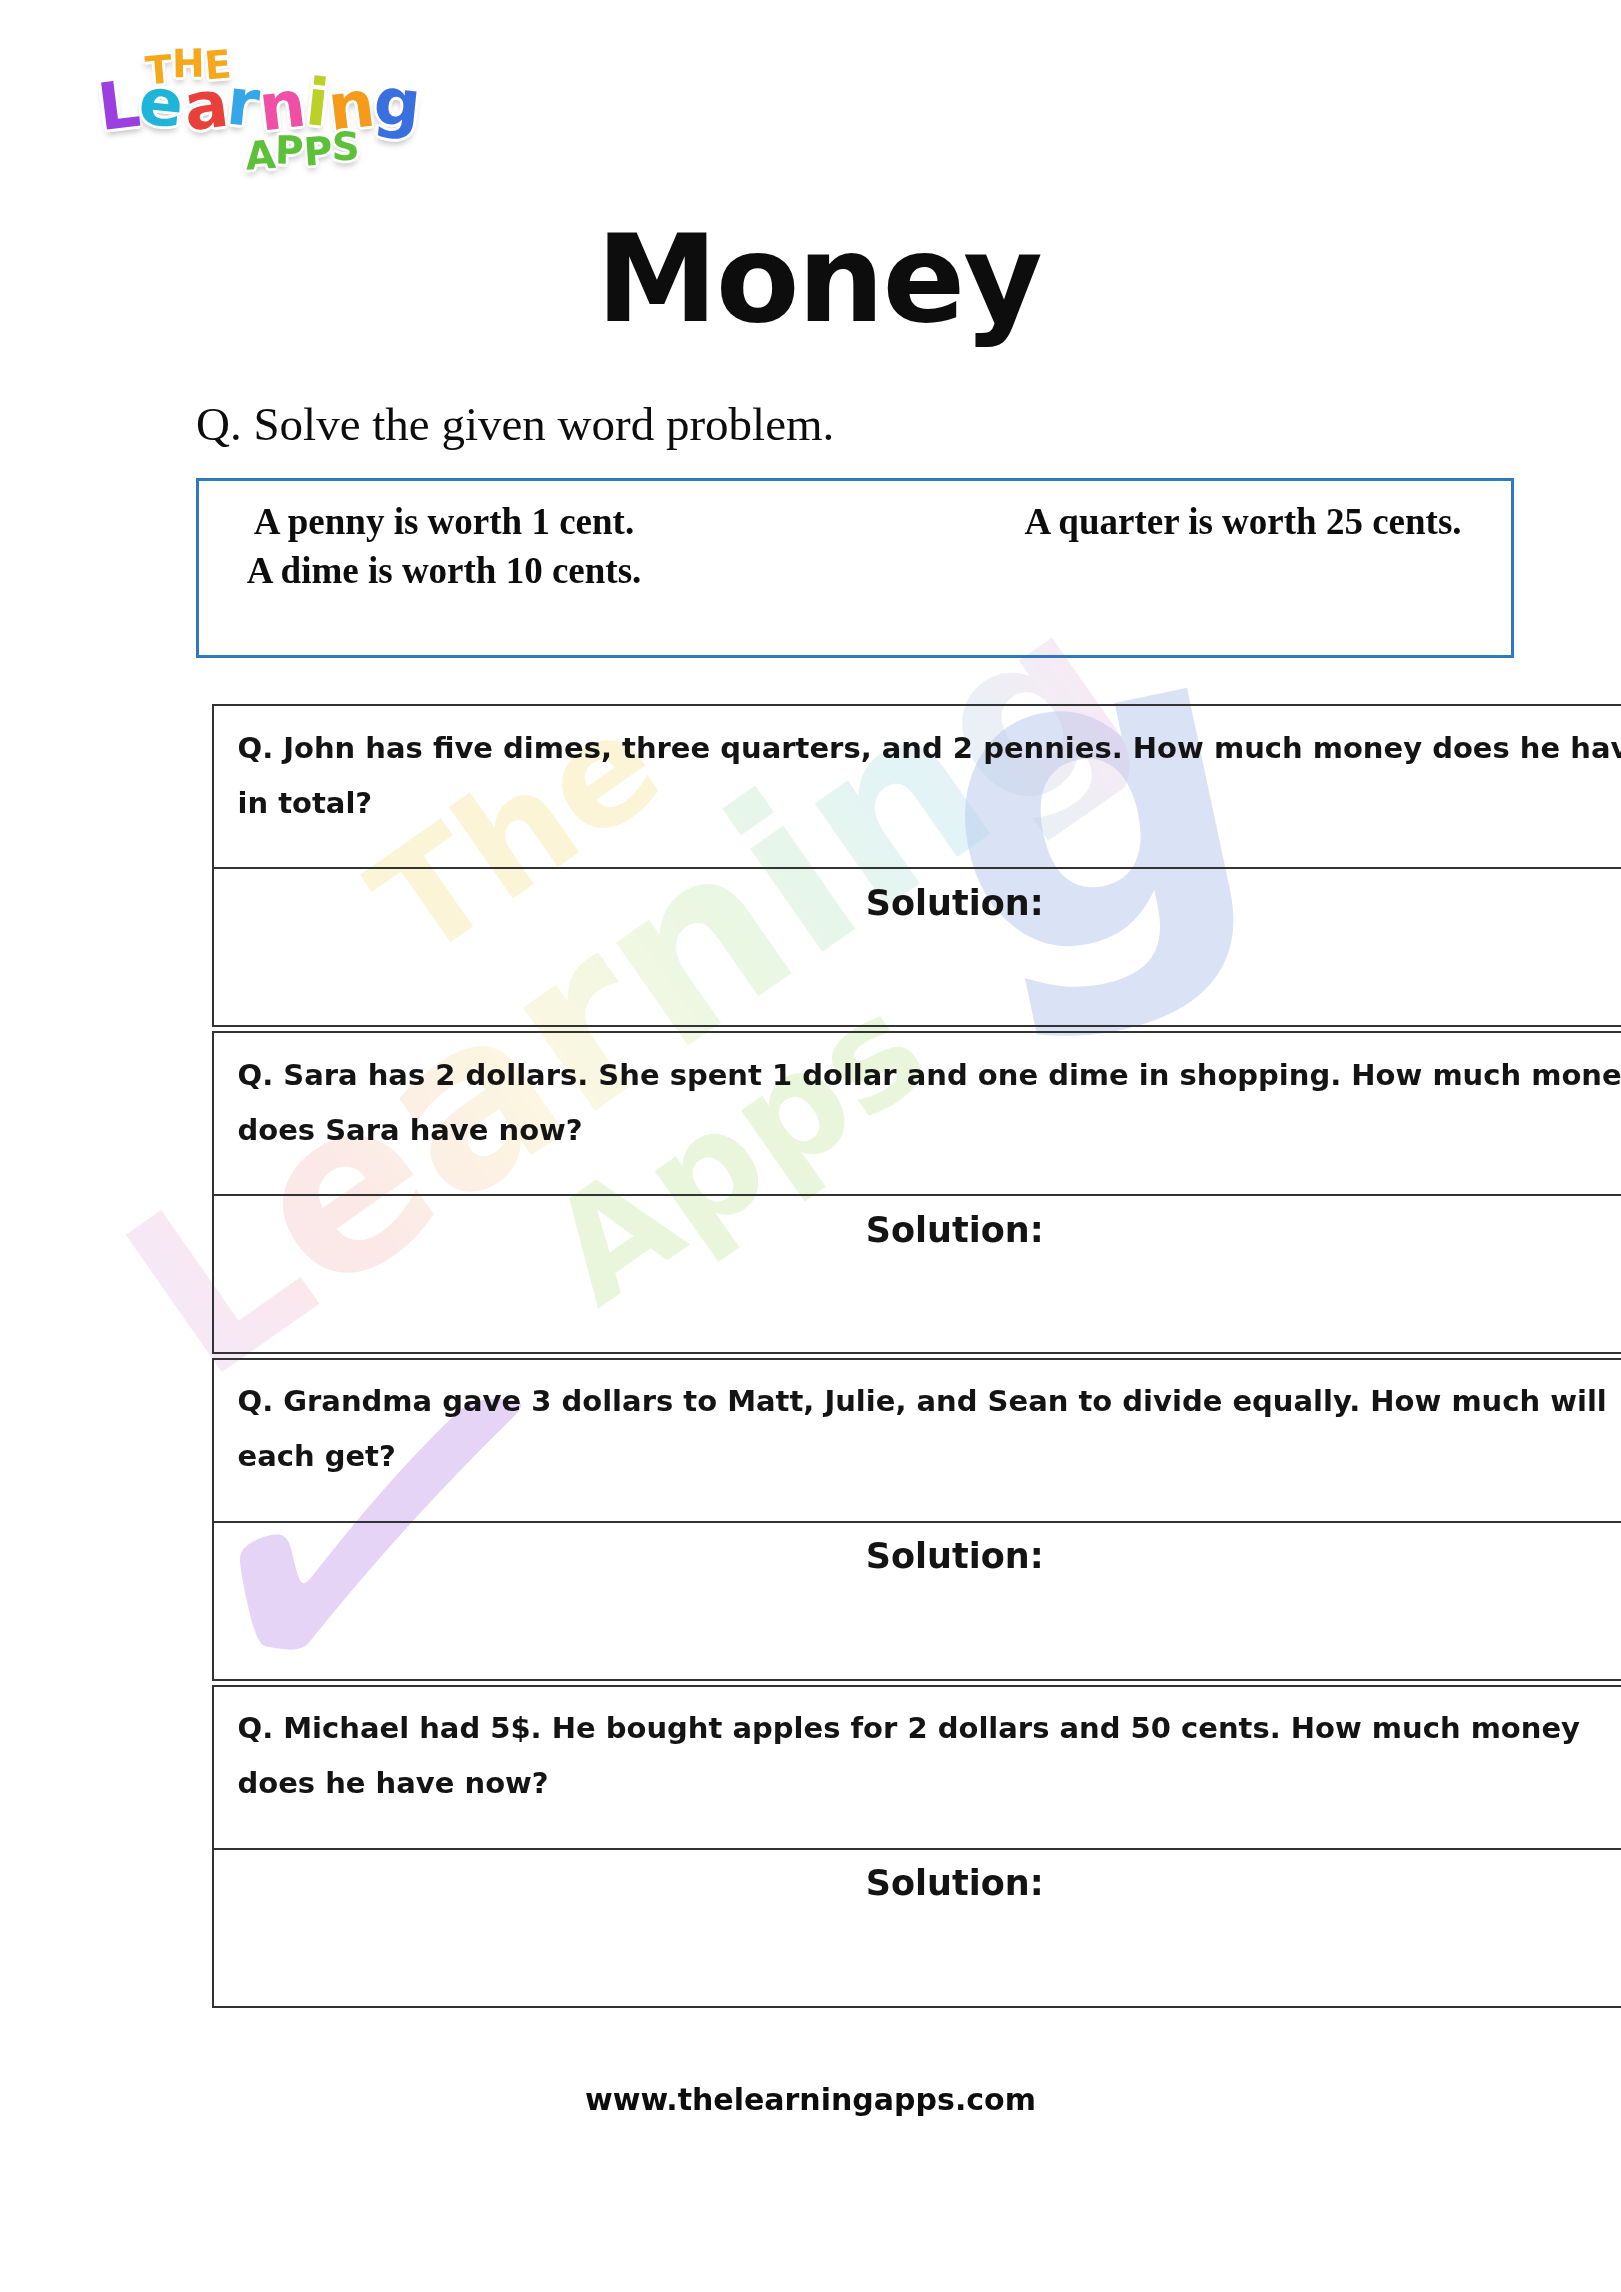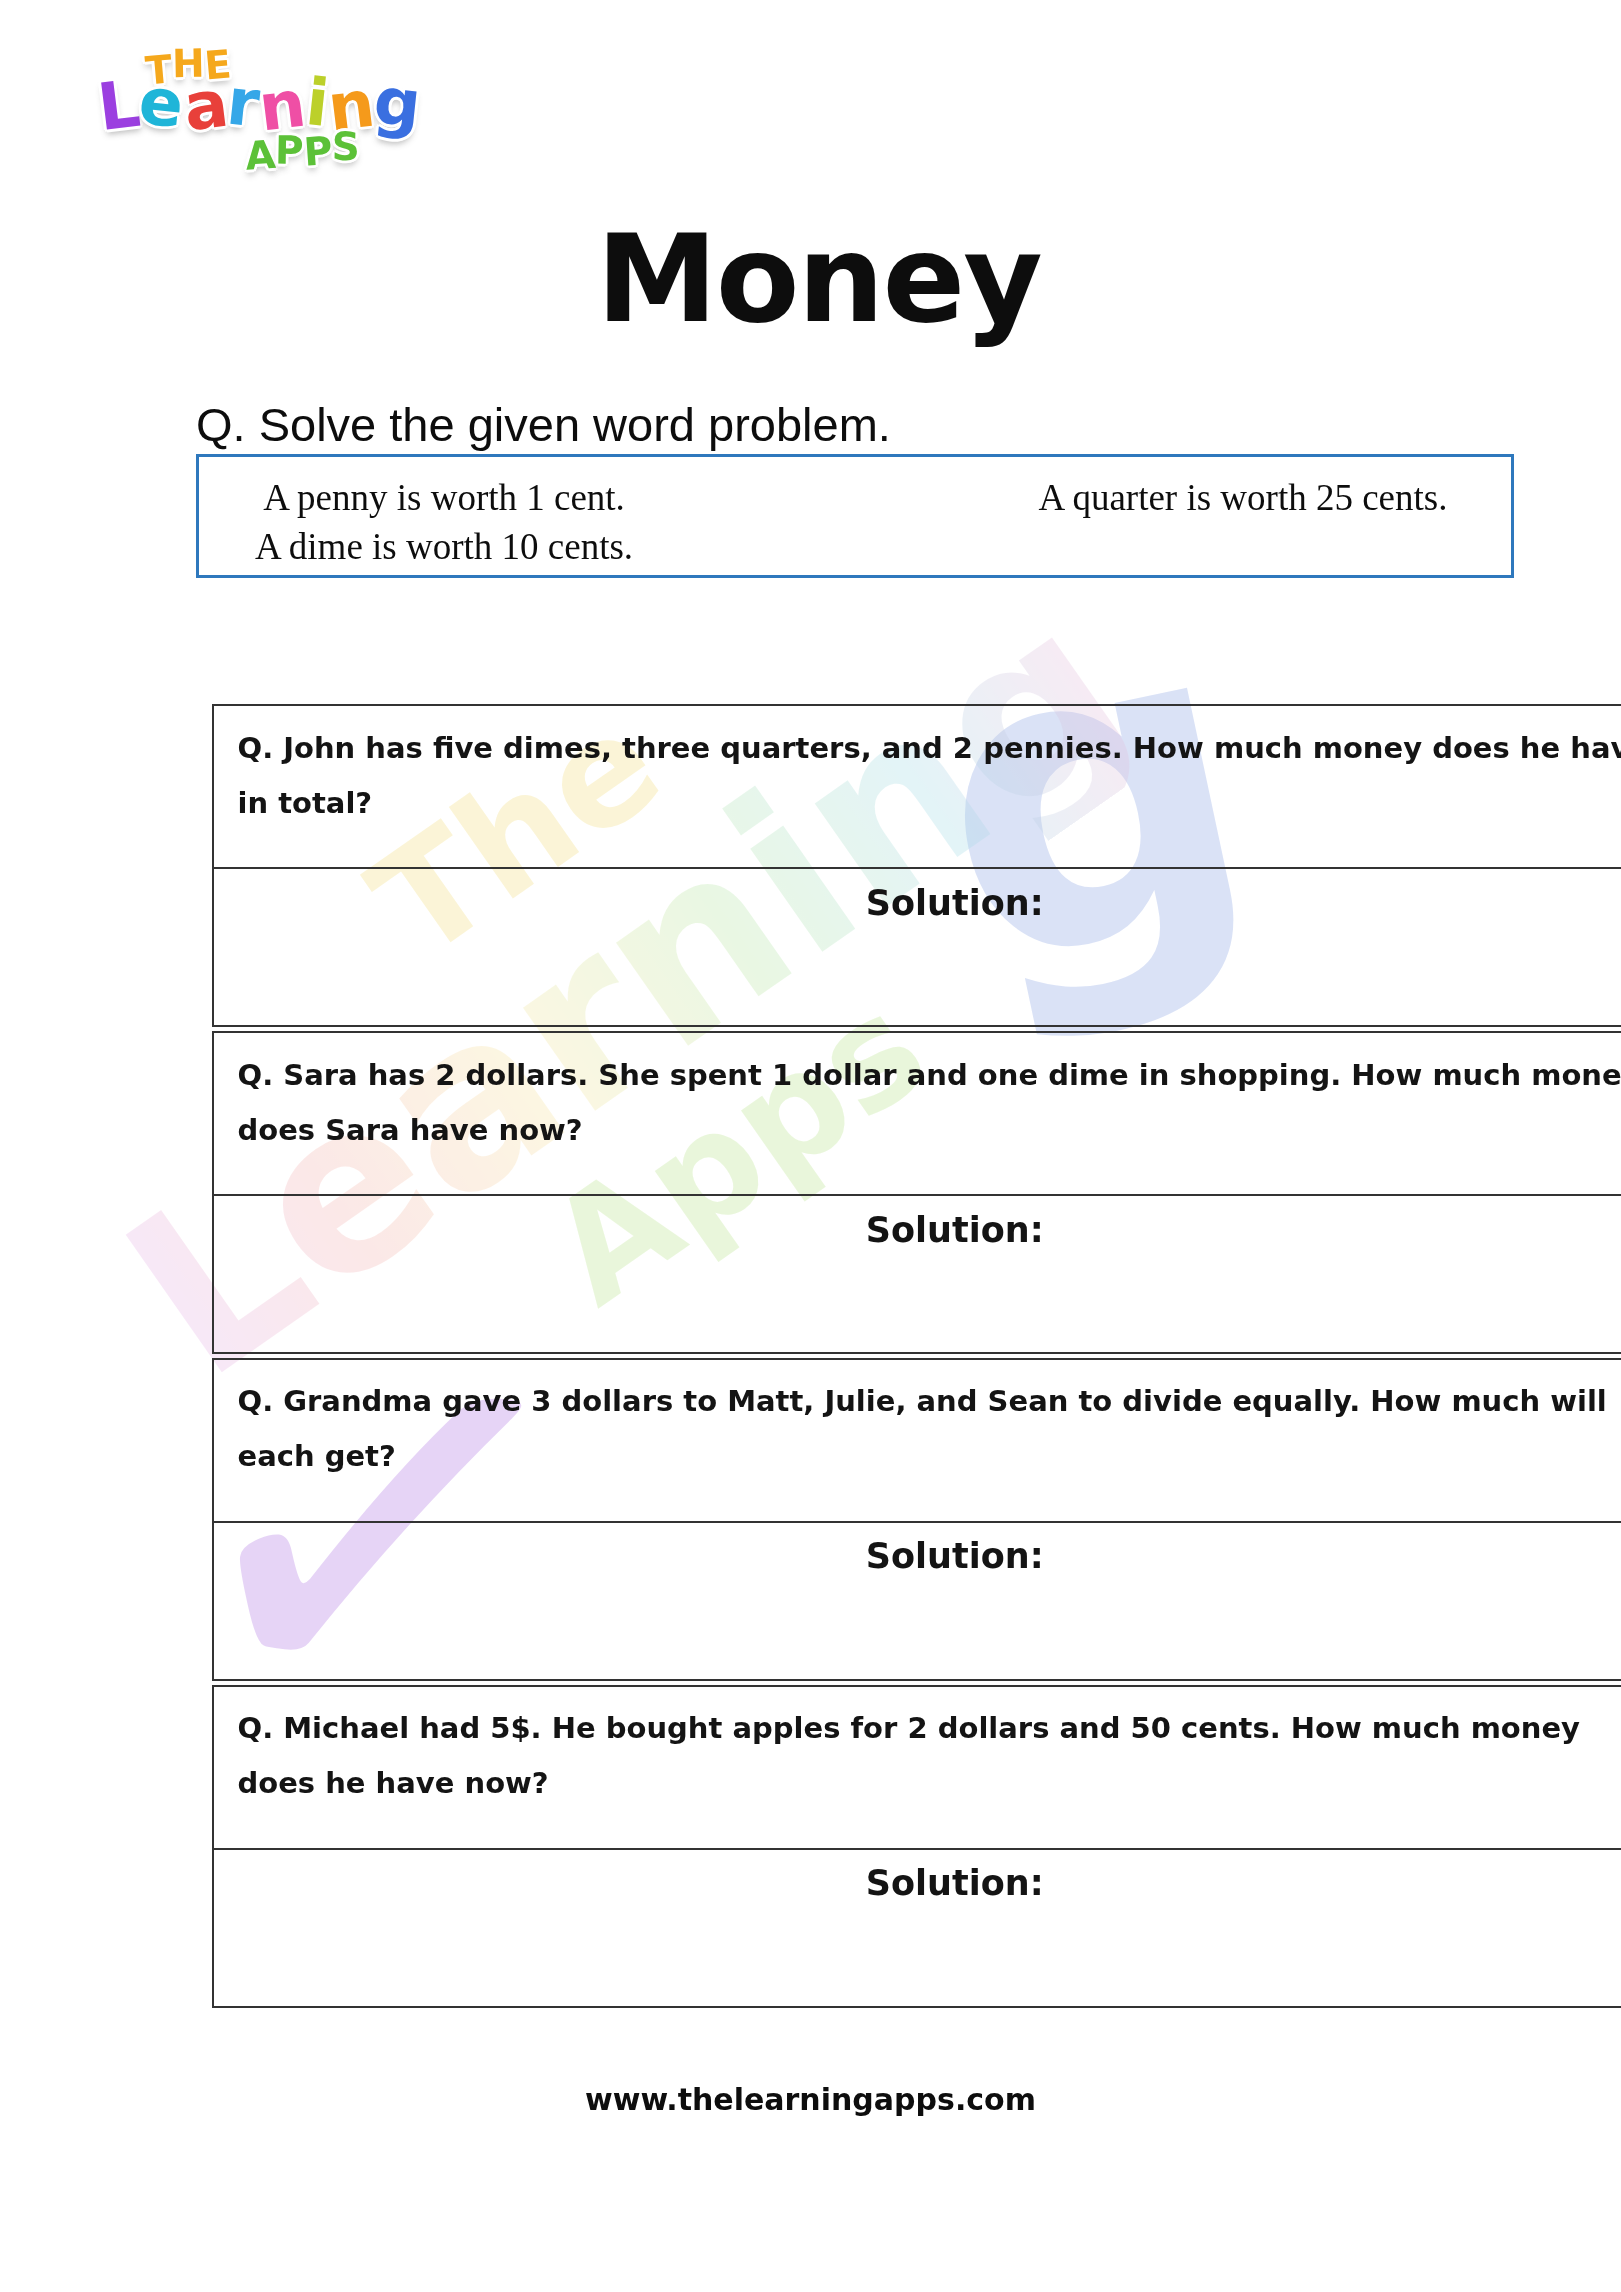--- a/index.html
+++ b/index.html
@@ -66,26 +66,26 @@
   
   .title{
     position:absolute;left:0;right:0;top:208px;
     text-align:center;
     font:bold 122px "DejaVu Sans",sans-serif;
     letter-spacing:-2px;color:#0d0d0d;padding-left:16px;
   }
   
   .instruction{
     position:absolute;left:196px;top:397px;
-    font-family:Liberation Sans, sans-serif;font-size:47px;color:#0d0d0d;
+    font-family:Liberation Serif, serif;font-size:47px;color:#0d0d0d;
   }
   
   .info-box{
-    position:absolute;left:196px;top:454px;width:1318px;height:124px;
-    box-sizing:border-box;border:3.9px solid #2e78bd;background:transparent;
+    position:absolute;left:196px;top:478px;width:1318px;height:180px;
+    box-sizing:border-box;border:3.9px solid #2e78bd;background:transparent;font-weight:bold;
   }
   .info-col{
     position:absolute;top:15.7px;
     font-family:"Liberation Serif",serif;font-size:37px;line-height:49px;
     text-align:center;color:#0d0d0d;
   }
   .info-col.left{left:0;width:490px;}
   .info-col.right{left:789px;width:510px;}
   
   .problems{position:absolute;left:212px;top:704px;width:1464px;}

